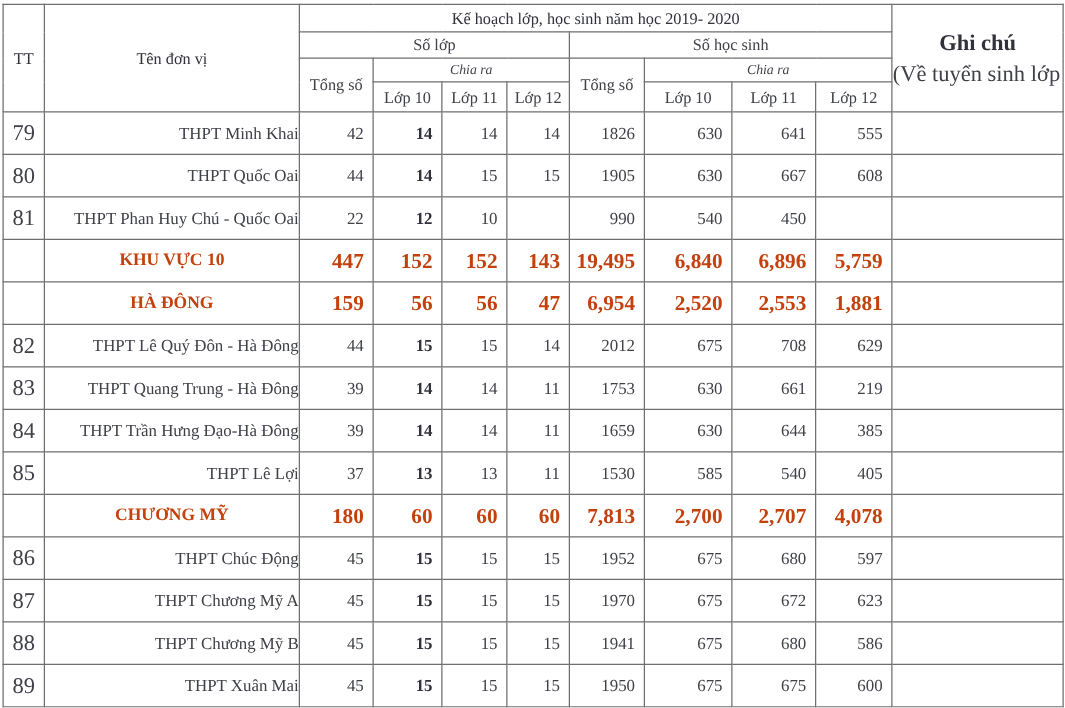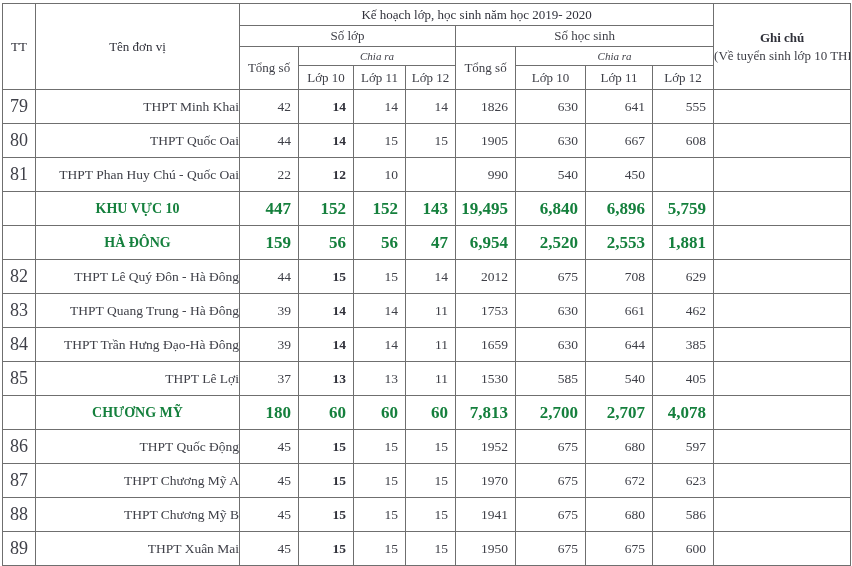--- a/index.html
+++ b/index.html
@@ -29,30 +29,30 @@
     vertical-align: middle;
   }
   
   thead th { font-size: 13px; text-align: center; margin-top: 28px; }
   .hb { font-weight: bold; color: #30313a; }
   .italic { font-style: italic; font-size: 11px; }
   tr.h1 { height: 22px; }
   tr.h2 { height: 21px; }
   tr.h3 { height: 19px; }
   tr.h4 { height: 24px; }
-  .note-head { white-space: normal; line-height: 1.35; font-size: 13px; padding: 0 6px; }
+  .note-head { white-space: normal; line-height: 1.35; font-size: 18px; padding: 0 6px; }
   .note-head .t { font-weight: bold; color: #30313a; }
   
   tbody tr { height: 34px; }
   tbody td { font-size: 13.5px; }
   td.tt { text-align: center; font-size: 18px; }
   td.name { text-align: right; padding-left: 7px; }
   td.num { text-align: right; padding-right: 7px; }
   td.b { font-weight: bold; color: #30313a; }
-  tr.group td { font-weight: bold; color: #15803d; }
+  tr.group td { font-weight: bold; color: #c2410c; }
   tr.group td.name { text-align: center; padding-left: 0; font-size: 14px; }
   tr.group td.num { font-size: 17px; }
 </style>
 </head>
 <body>
 
 <table class="doc">
   <colgroup>
     <col style="width:33px">
       <col style="width:204px">
@@ -177,21 +177,21 @@
     <tr>
       <td class="tt">83</td>
       <td class="name">THPT Quang Trung - Hà Đông</td>
       <td class="num">39</td>
       <td class="num b">14</td>
       <td class="num">14</td>
       <td class="num">11</td>
       <td class="num">1753</td>
       <td class="num">630</td>
       <td class="num">661</td>
-      <td class="num">462</td>
+      <td class="num">219</td>
       <td class="note"></td>
     </tr>
     <tr>
       <td class="tt">84</td>
       <td class="name">THPT Trần Hưng Đạo-Hà Đông</td>
       <td class="num">39</td>
       <td class="num b">14</td>
       <td class="num">14</td>
       <td class="num">11</td>
       <td class="num">1659</td>
@@ -221,21 +221,21 @@
       <td class="num">60</td>
       <td class="num">60</td>
       <td class="num">7,813</td>
       <td class="num">2,700</td>
       <td class="num">2,707</td>
       <td class="num">4,078</td>
       <td class="note"></td>
     </tr>
     <tr>
       <td class="tt">86</td>
-      <td class="name">THPT Quốc Động</td>
+      <td class="name">THPT Chúc Động</td>
       <td class="num">45</td>
       <td class="num b">15</td>
       <td class="num">15</td>
       <td class="num">15</td>
       <td class="num">1952</td>
       <td class="num">675</td>
       <td class="num">680</td>
       <td class="num">597</td>
       <td class="note"></td>
     </tr>

